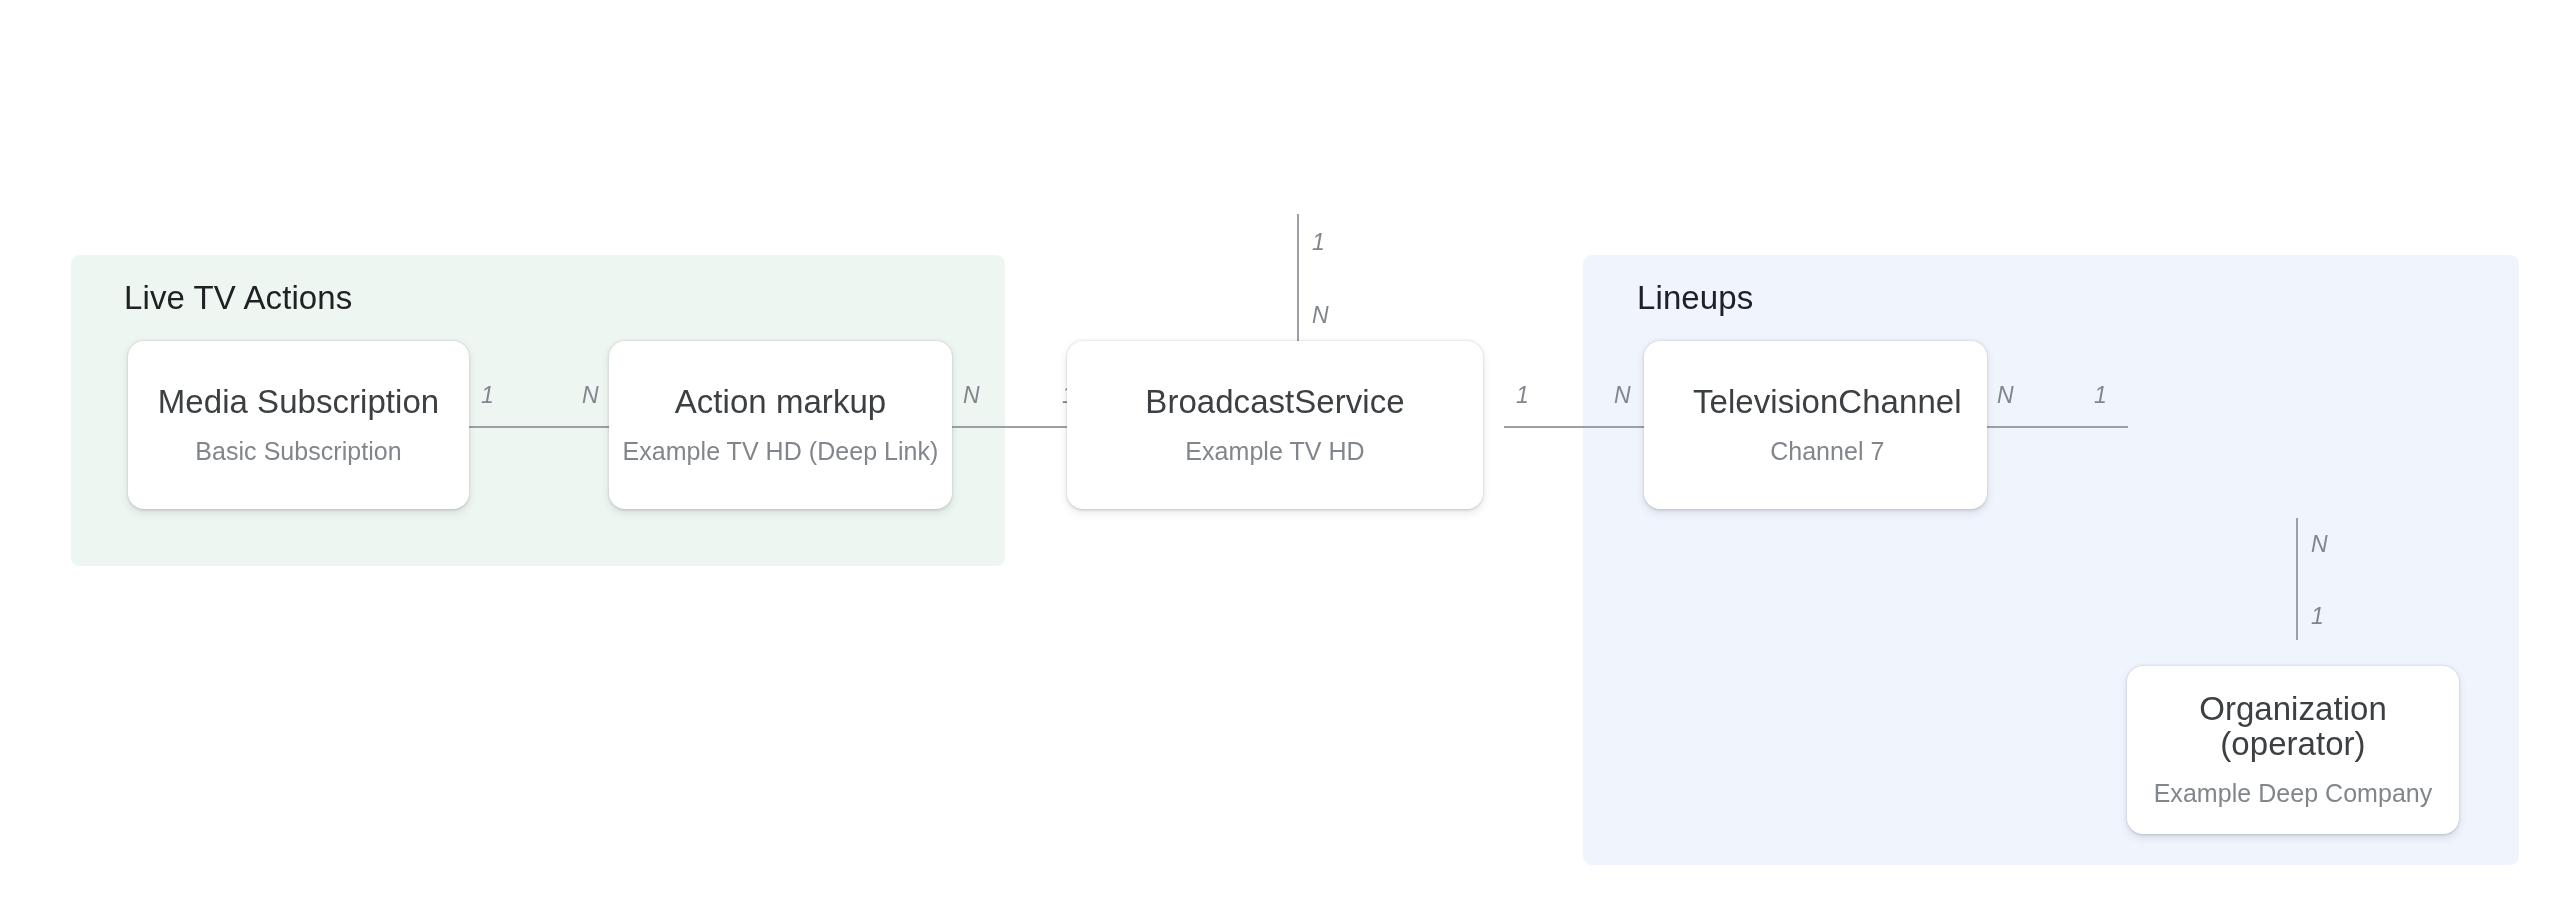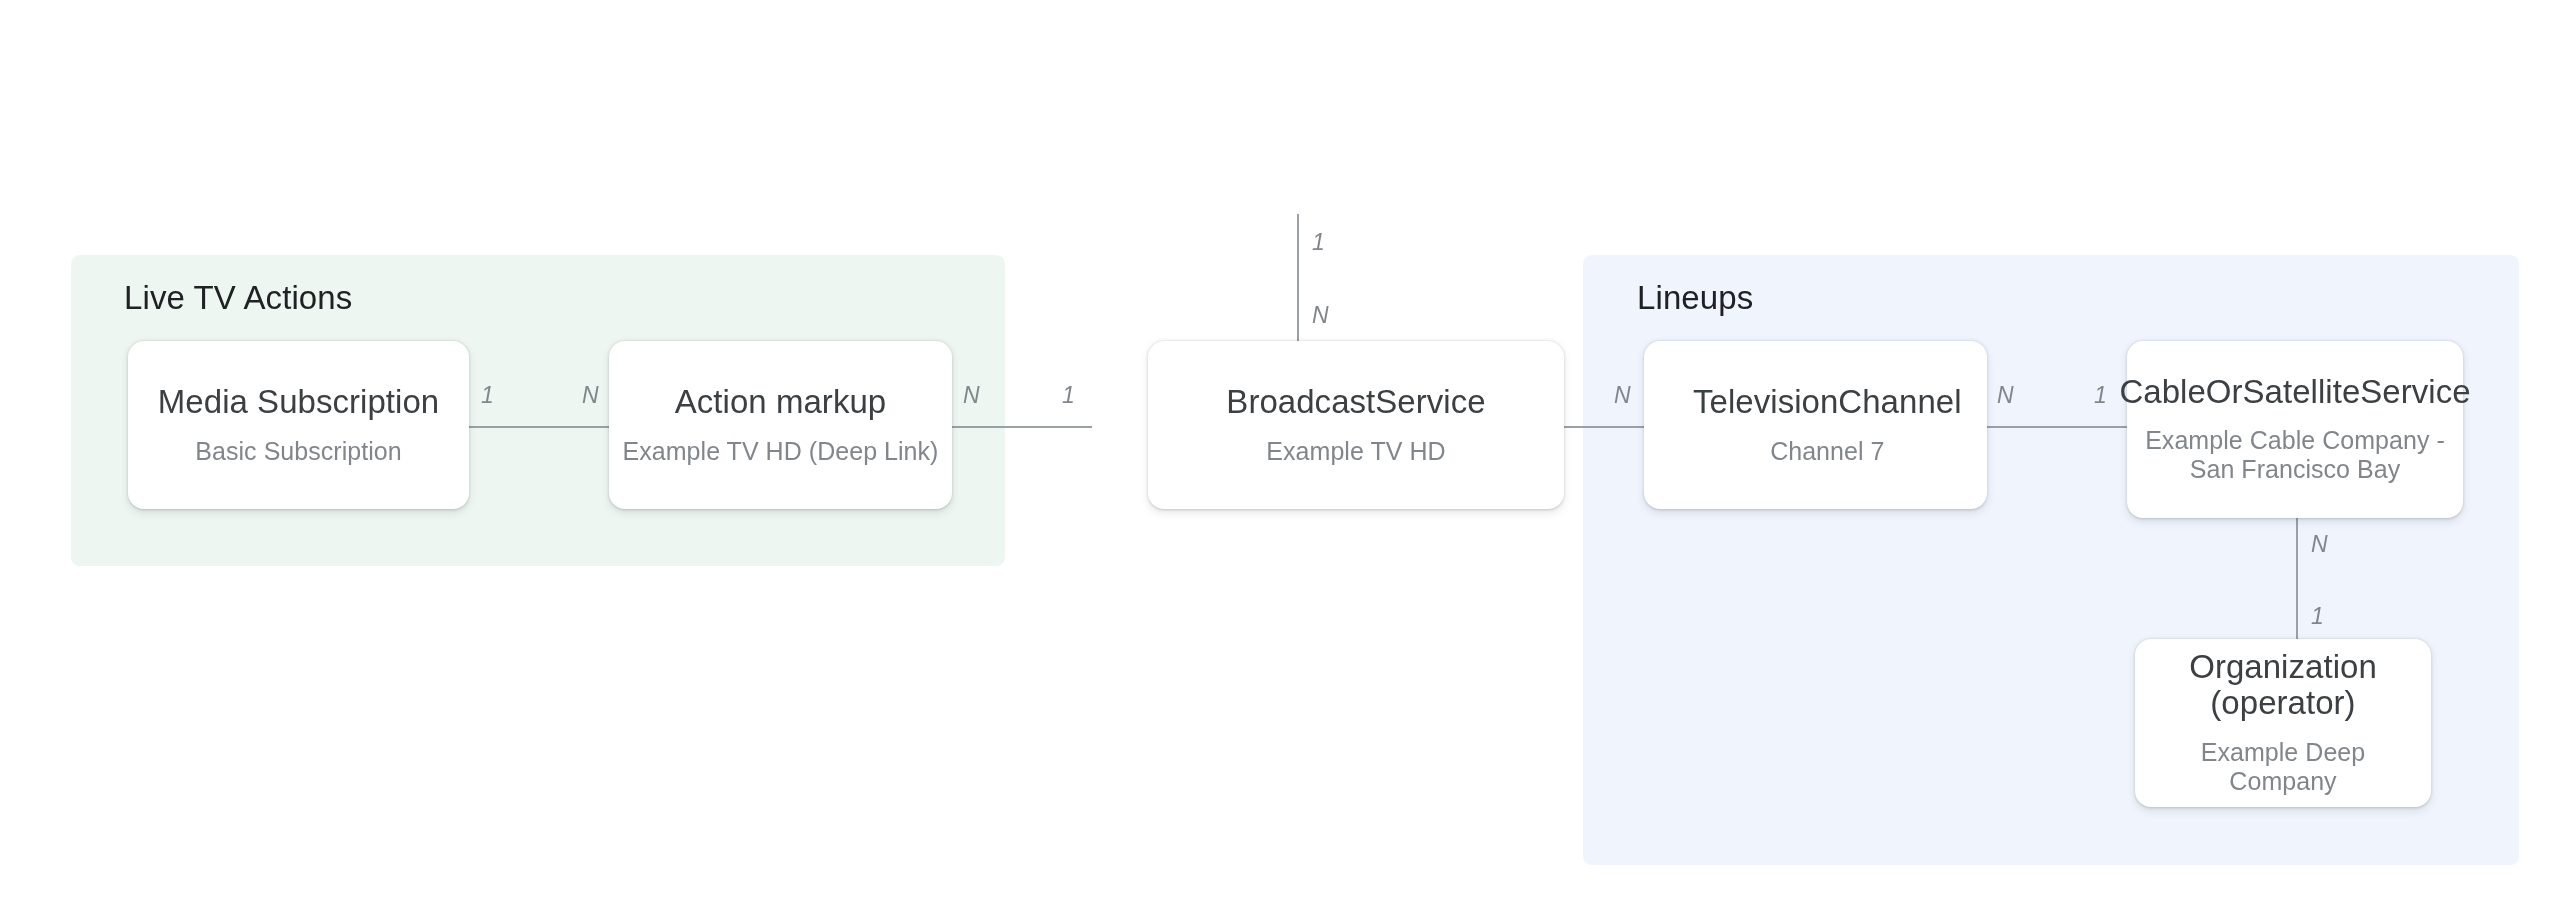--- a/index.html
+++ b/index.html
@@ -116,31 +116,26 @@
     <div class="card-label" style="left: 2311px; top: 531px;">N</div>
     <div class="card-label" style="left: 2311px; top: 603px;">1</div>
     <div class="node" style="left: 128px; top: 341px; width: 341px; height: 168px;">
       <div class="node-title">Media Subscription</div>
       <div class="node-sub">Basic Subscription</div>
     </div>
     <div class="node" style="left: 609px; top: 341px; width: 343px; height: 168px;">
       <div class="node-title">Action markup</div>
       <div class="node-sub">Example TV HD (Deep Link)</div>
     </div>
-    <div class="node" style="left: 1148px; top: 341px; width: 416px; height: 168px;">
+    <div class="node" style="left: 1067px; top: 341px; width: 416px; height: 168px;">
       <div class="node-title">BroadcastService</div>
       <div class="node-sub">Example TV HD</div>
     </div>
     <div class="node" style="left: 1644px; top: 341px; width: 343px; height: 168px; padding-left: 36px;">
       <div class="node-title">TelevisionChannel</div>
       <div class="node-sub">Channel 7</div>
     </div>
-    <div class="node compact" style="left: 2127px; top: 341px; width: 336px; height: 177px;">
-      <div class="node-title">CableOrSatelliteService</div>
-      <div class="node-sub">Example Cable Company -
-San Francisco Bay</div>
-    </div>
-    <div class="node" style="left: 2127px; top: 639px; width: 296px; height: 168px; margin-left: 8px;">
+    <div class="node" style="left: 2127px; top: 666px; width: 332px; height: 168px;">
       <div class="node-title">Organization (operator)</div>
       <div class="node-sub">Example Deep Company</div>
     </div>
   </div>
 
 
 </body></html>

